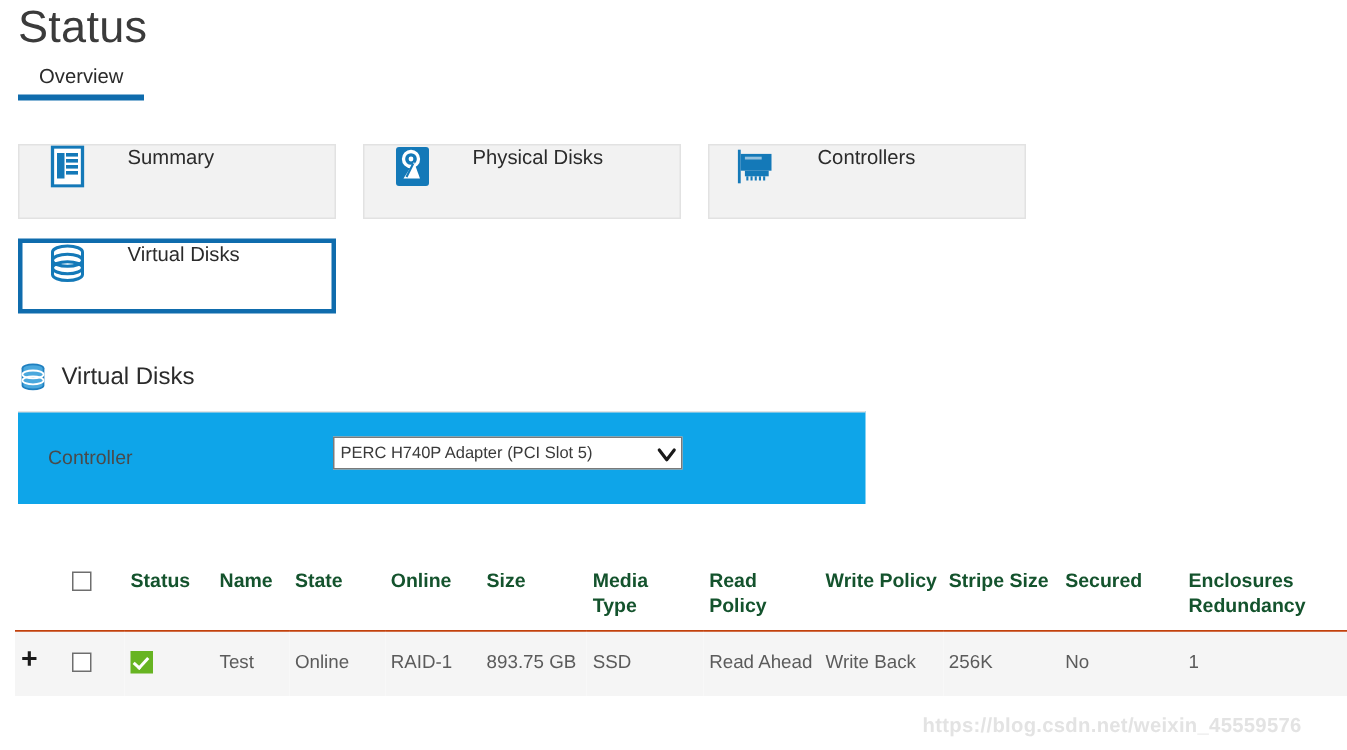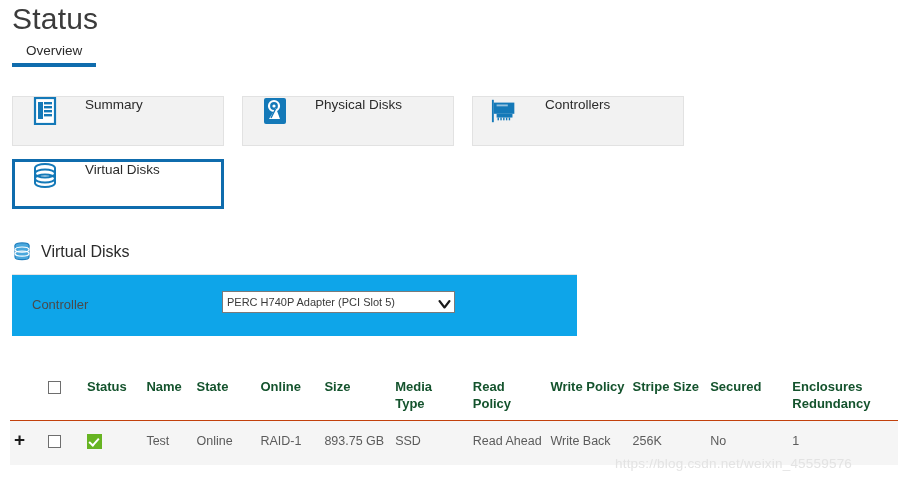--- a/index.html
+++ b/index.html
@@ -212,26 +212,27 @@
     left: 4px; top: 2px;
     width: 4px; height: 8px;
     border: solid #ffffff;
     border-width: 0 2px 2px 0;
     transform: rotate(42deg);
   }
 
   
   .watermark {
     position: absolute;
-    left: 615px; top: 456px;
+    left: 615px; top: 476px;
     font-size: 13.5px;
     color: #e3e3e3;
     letter-spacing: 0.2px;
     white-space: nowrap;
     pointer-events: none;
+    font-weight: bold;
   }
 </style>
 </head>
 <body>
 
 <div id="page">
 
   <div class="page-title">Status</div>
 
   <div class="tabbar">

